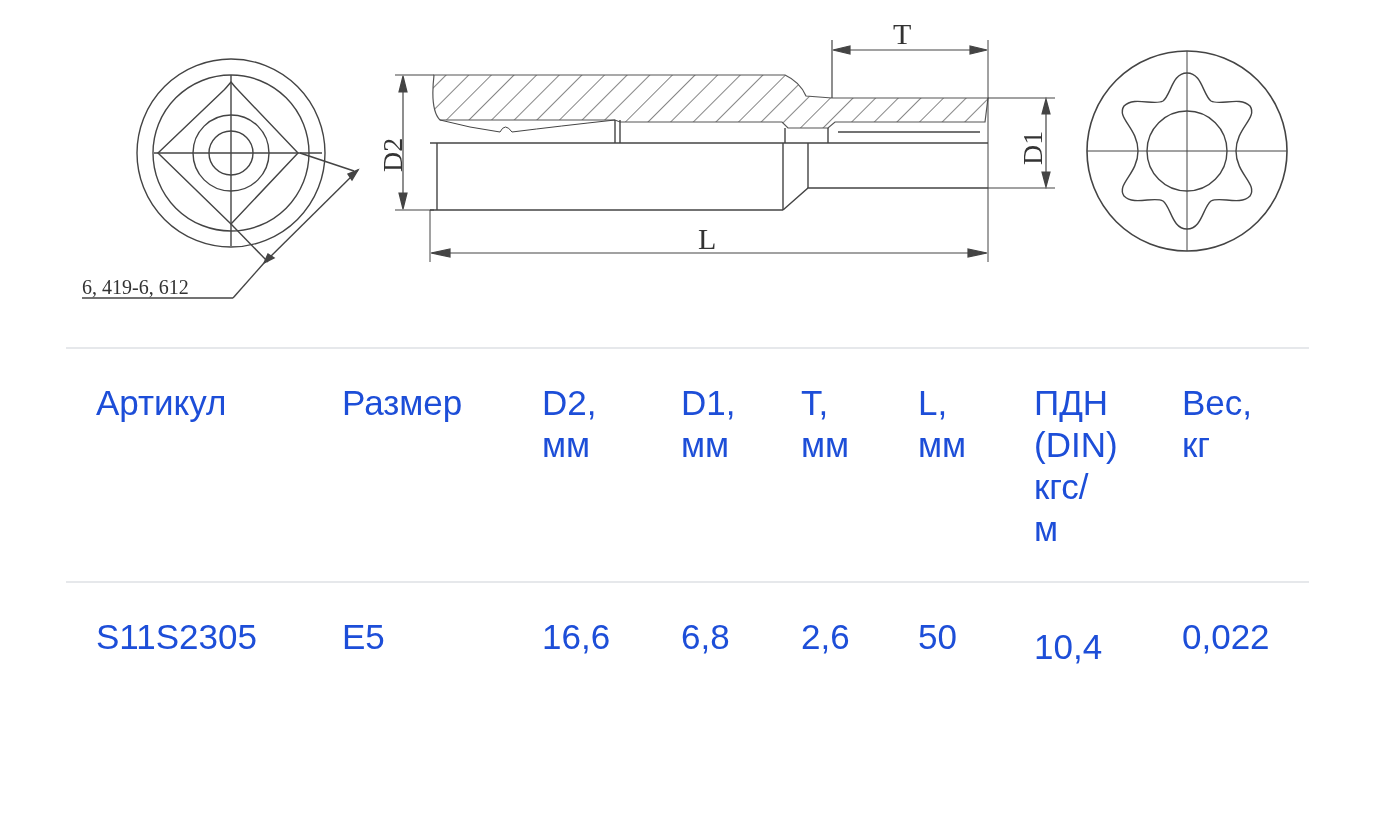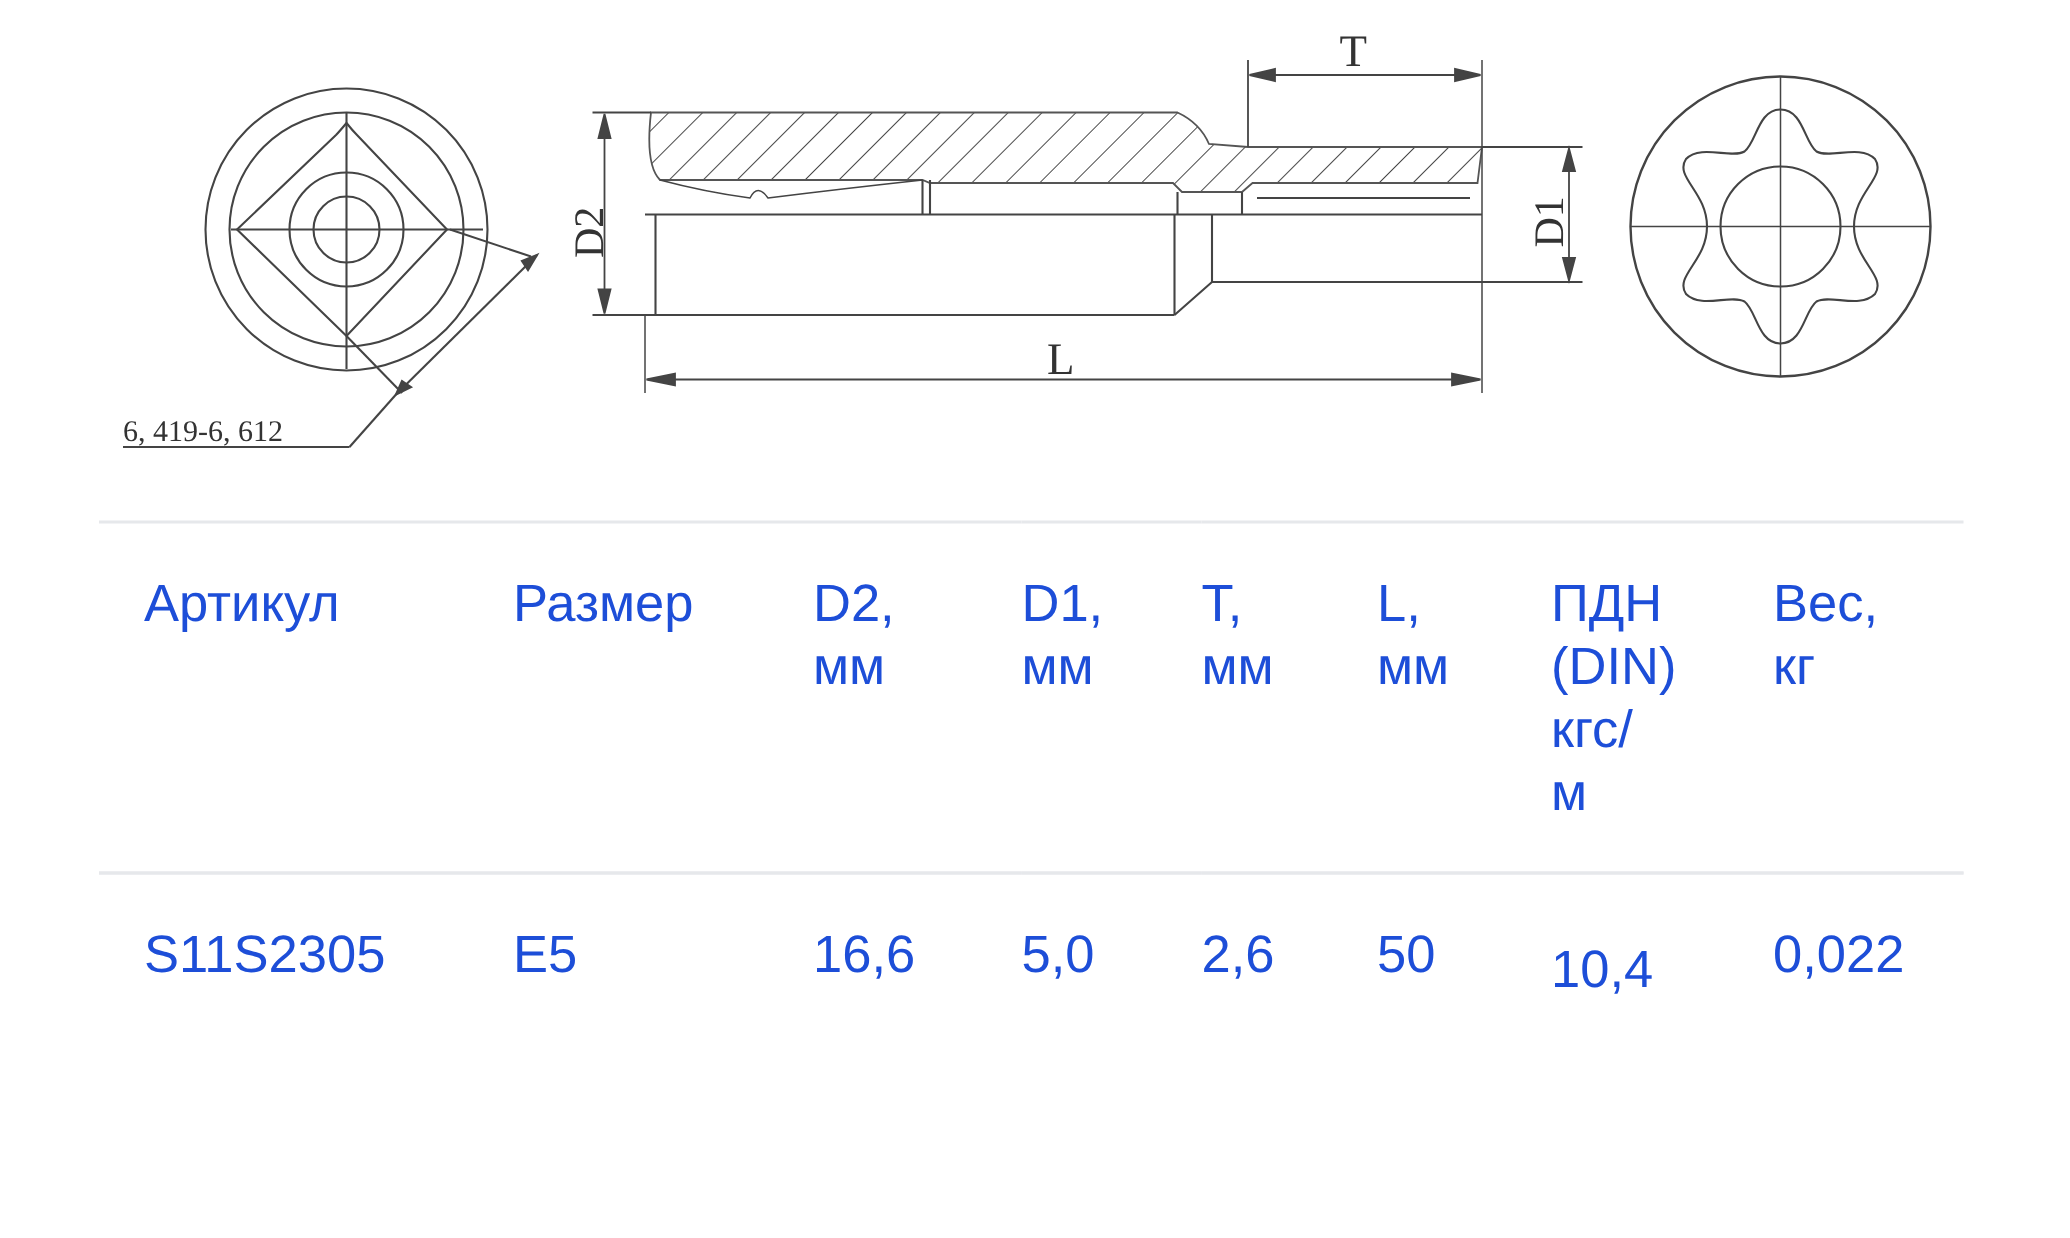--- a/index.html
+++ b/index.html
@@ -183,21 +183,21 @@
           <span class="line">Вес,</span>
           <span class="line">кг</span>
         </th>
       </tr>
     </thead>
     <tbody>
       <tr>
         <td class="c0">S11S2305</td>
         <td class="c1">E5</td>
         <td class="c2">16,6</td>
-        <td class="c3">5,0</td>
+        <td class="c3">6,8</td>
         <td class="c4">2,6</td>
         <td class="c5">50</td>
         <td class="c6 offset">10,4</td>
         <td class="c7">0,022</td>
       </tr>
     </tbody>
   </table>
 
 </div>
 

